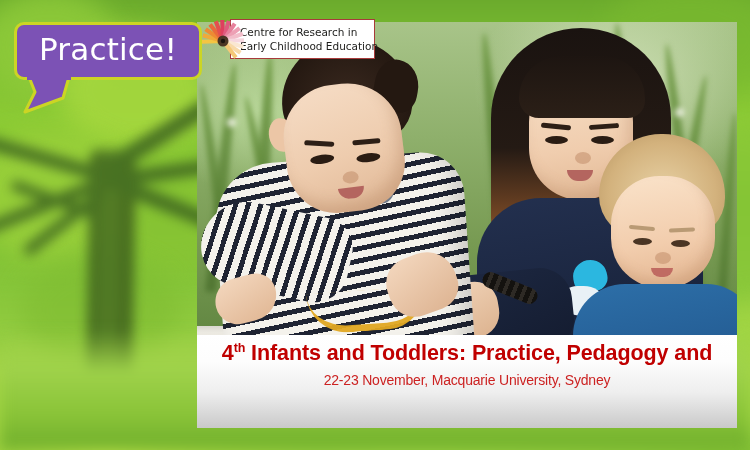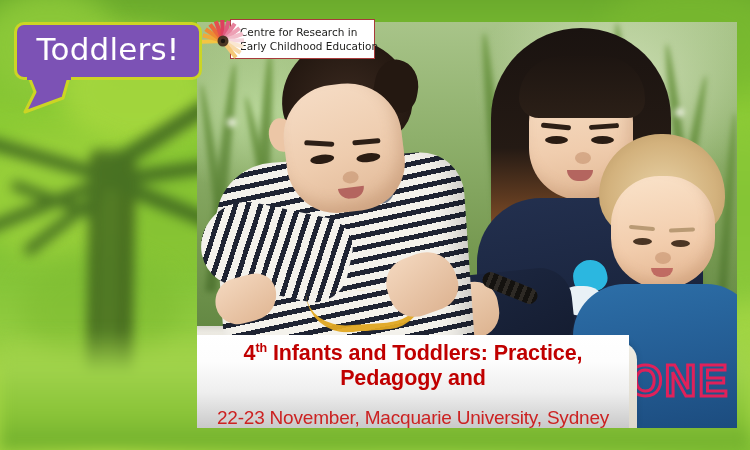--- a/index.html
+++ b/index.html
@@ -415,21 +415,21 @@
     font-size: 10.5px;
     line-height: 14px;
     white-space: nowrap;
   }
 
   
   .caption {
     position: absolute;
     left: 197px;
     top: 335px;
-    width: 432px;
+    width: 540px;
     height: 93px;
     background: linear-gradient(180deg,#ffffff 0%,#fdfdfd 28%,#eeeeee 62%,#c9c9c9 100%);
     box-sizing: border-box;
     padding: 6px 16px 16px 16px;
     text-align: center;
   }
   .caption-title {
     color: #c00000;
     font-family: "Liberation Sans", sans-serif;
     font-weight: 700;
@@ -440,23 +440,23 @@
   }
   .caption-title sup {
     font-size: 12.5px;
     vertical-align: super;
     line-height: 0;
   }
   .caption-sub {
     color: #cc2222;
     font-family: "Liberation Sans", sans-serif;
     font-weight: 400;
-    font-size: 19px;
+    font-size: 14px;
     line-height: 27px;
-    margin: 13px 0 0 0;
+    margin: 1px 0 0 0;
     letter-spacing: -0.2px;
   }
 </style>
 </head>
 <body>
 
 <div id="poster">
 
   <div class="bg-layer">
     <div class="bg-base"></div>
@@ -565,21 +565,21 @@
           <div class="mouth" style="left:48px;top:104px;"></div>
         </div>
         <div class="boy-hand"></div>
         <div class="boy-hand2"></div>
       </div>
     </div>
   </div>
 
   <div class="bubble-wrap">
     <div class="bubble">
-      <span class="bubble-text">Toddlers!</span>
+      <span class="bubble-text">Practice!</span>
     </div>
     <div class="bubble-tail">
       <svg width="56" height="38" viewBox="0 0 56 38">
         <path d="M6 1 L46 1 L40 22 L2 36 L12 16 Z" fill="#7c52b5" stroke="#ccd524" stroke-width="3" stroke-linejoin="round"></path>
         <rect x="4" y="-6" width="44" height="10" fill="#7c52b5"></rect>
       </svg>
     </div>
   </div>
 
   <div class="logo">

